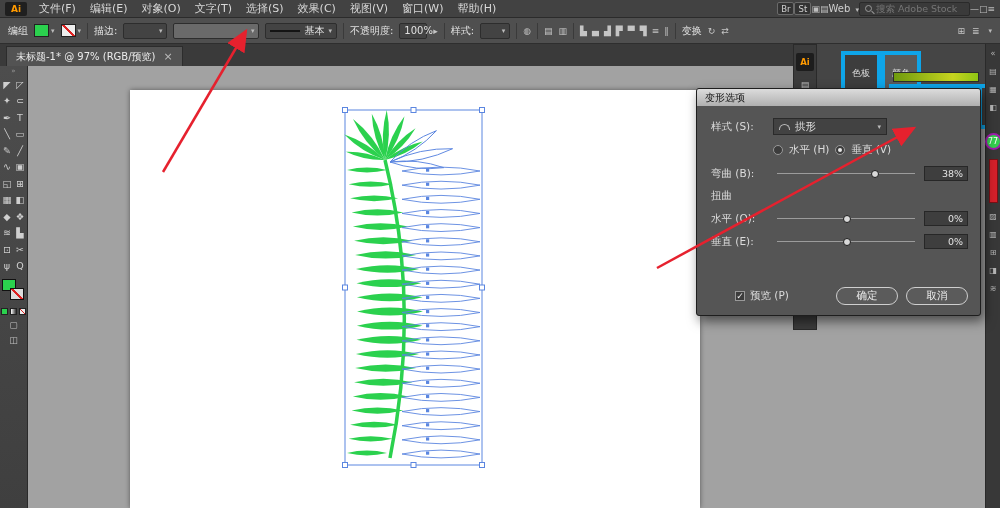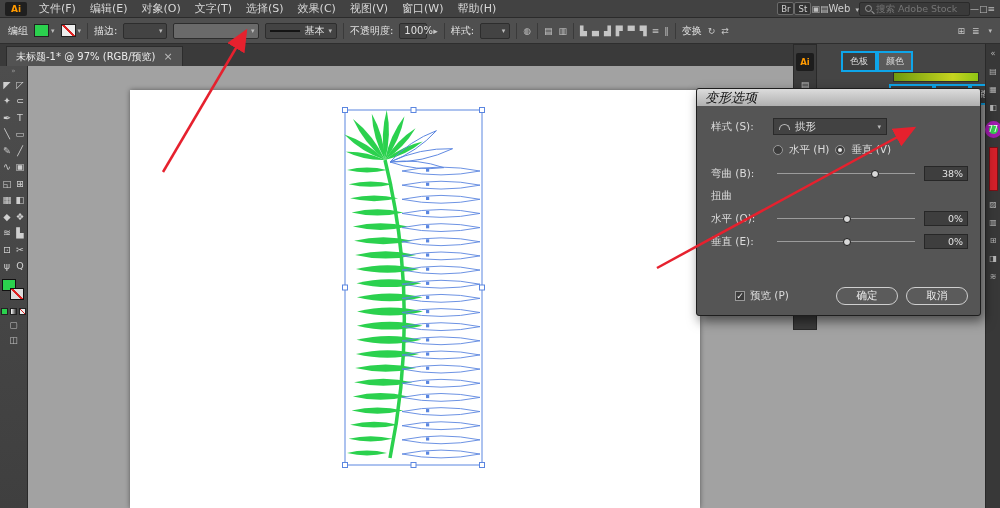--- a/index.html
+++ b/index.html
@@ -53,29 +53,29 @@
 .canvas{position:absolute;left:28px;top:66px;right:15px;bottom:0;background:#a2a2a2;z-index:1;}
 .artboard{position:absolute;left:102px;top:24px;width:570px;bottom:0;background:#fff;box-shadow:0 0 5px rgba(0,0,0,.45);}
 .fern{position:absolute;left:0;top:0;width:957px;height:442px;}
 
 .dockcol{position:absolute;top:44px;left:793px;width:24px;height:286px;background:#3c3c3c;border:1px solid #2a2a2a;z-index:3;display:flex;flex-direction:column;align-items:center;gap:9px;padding-top:8px;}
 .dock-ai{width:18px;height:18px;background:#1d1d1d;color:#ff9a00;font-size:8.5px;font-weight:bold;display:flex;align-items:center;justify-content:center;border-radius:2px;}
 .dock-ico{font-size:9px;color:#c0c0c0;}
 .dockpanels{position:absolute;top:44px;left:817px;right:15px;height:60px;background:#454545;border-bottom:1px solid #2a2a2a;z-index:3;}
 .ptabs{position:absolute;top:7px;left:24px;display:flex;}
 .ptabs2{position:absolute;top:40px;left:72px;display:flex;}
-.ptab{font-size:9px;color:#ddd;padding:2px 7px;background:#3d3d3d;border:2px solid #0ea5e9;white-space:nowrap;}
+.ptab{font-size:9px;color:#ddd;padding:12px 7px;background:#3d3d3d;border:4px solid #0ea5e9;white-space:nowrap;}
 .ptabs .ptab:nth-child(2){background:#5a5a5a;}
 .spectrum{position:absolute;top:28px;left:76px;width:86px;height:10px;border:1px solid #2d2d2d;background:linear-gradient(90deg,#6f9a0e,#c6d41f 70%,#8fc514);}
 .rightstrip{position:absolute;top:44px;right:0;width:15px;bottom:0;background:#383838;border-left:1px solid #2a2a2a;z-index:7;display:flex;flex-direction:column;align-items:center;gap:9px;padding-top:5px;font-size:8px;color:#b5b5b5;}
-.greenbadge{width:17px;height:17px;border-radius:50%;background:#35cf4f;color:#fff;font-size:8px;display:flex;align-items:center;justify-content:center;border:4px solid #a21caf;flex:none;}
+.greenbadge{width:17px;height:17px;border-radius:50%;background:#35cf4f;color:#fff;font-size:8px;display:flex;align-items:center;justify-content:center;border:2px solid #a21caf;flex:none;margin-top:12px;}
 .redbar{width:9px;height:44px;background:#d6202a;border:1px solid #7a1016;flex:none;}
 
 .dialog{position:absolute;left:696px;top:88px;width:285px;height:228px;background:#555;border:1px solid #1e1e1e;border-radius:3px;box-shadow:3px 5px 12px rgba(0,0,0,.55);z-index:20;}
-.dlg-title{height:17px;background:linear-gradient(#dcdcdc,#b0b0b0);border-radius:2px 2px 0 0;display:flex;align-items:center;padding:0 8px;font-size:13px;color:#111;font-style:italic;}
+.dlg-title{height:17px;background:linear-gradient(#dcdcdc,#b0b0b0);border-radius:2px 2px 0 0;display:flex;align-items:center;padding:0 8px;font-size:10px;color:#111;}
 .dlg-body{position:relative;height:209px;font-size:10.5px;color:#dcdcdc;padding:12px 12px 10px 14px;display:flex;flex-direction:column;}
 .drow{display:flex;align-items:center;margin-bottom:8px;}
 .lbl{white-space:nowrap;}
 .w58{width:62px;flex:none;}
 .dd{display:flex;align-items:center;background:#424242;border:1px solid #2a2a2a;height:17px;width:114px;padding:0 5px;gap:5px;text-align:center;}
 .dd .ch{margin-left:auto;}
 .arch{width:11px;height:6px;border:1px solid #bbb;border-bottom:none;border-radius:6px 6px 0 0;flex:none;}
 .radios{margin-left:62px;gap:6px;margin-bottom:9px;}
 .radio{width:10px;height:10px;border-radius:50%;background:#3c3c3c;border:1px solid #999;display:inline-block;position:relative;flex:none;}
 .radio.sel::after{content:"";position:absolute;inset:2px;background:#e8e8e8;border-radius:50%;}

